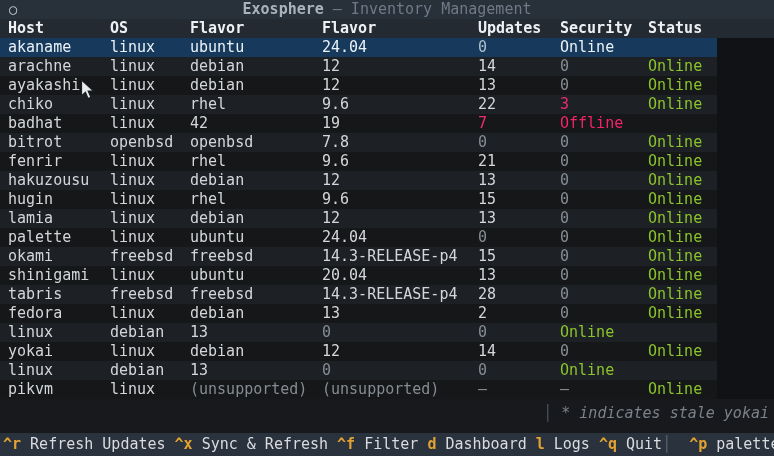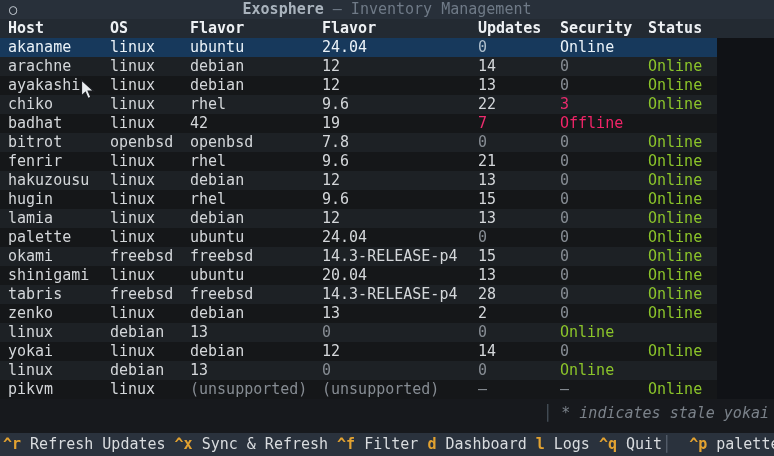--- a/index.html
+++ b/index.html
@@ -192,21 +192,21 @@
     <div class="row grid">
       <span class="cell s-normal">tabris</span>
       <span class="cell s-normal">freebsd</span>
       <span class="cell s-normal">freebsd</span>
       <span class="cell s-normal">14.3-RELEASE-p4</span>
       <span class="cell s-normal">28</span>
       <span class="cell s-dim">0</span>
       <span class="cell s-online">Online</span>
     </div>
     <div class="row grid">
-      <span class="cell s-normal">zenko</span>
+      <span class="cell s-normal">fedora</span>
       <span class="cell s-normal">linux</span>
       <span class="cell s-normal">debian</span>
       <span class="cell s-normal">13</span>
       <span class="cell s-normal">2</span>
       <span class="cell s-dim">0</span>
       <span class="cell s-online">Online</span>
     </div>
     <div class="row grid">
       <span class="cell s-normal">linux</span>
       <span class="cell s-normal">debian</span>

